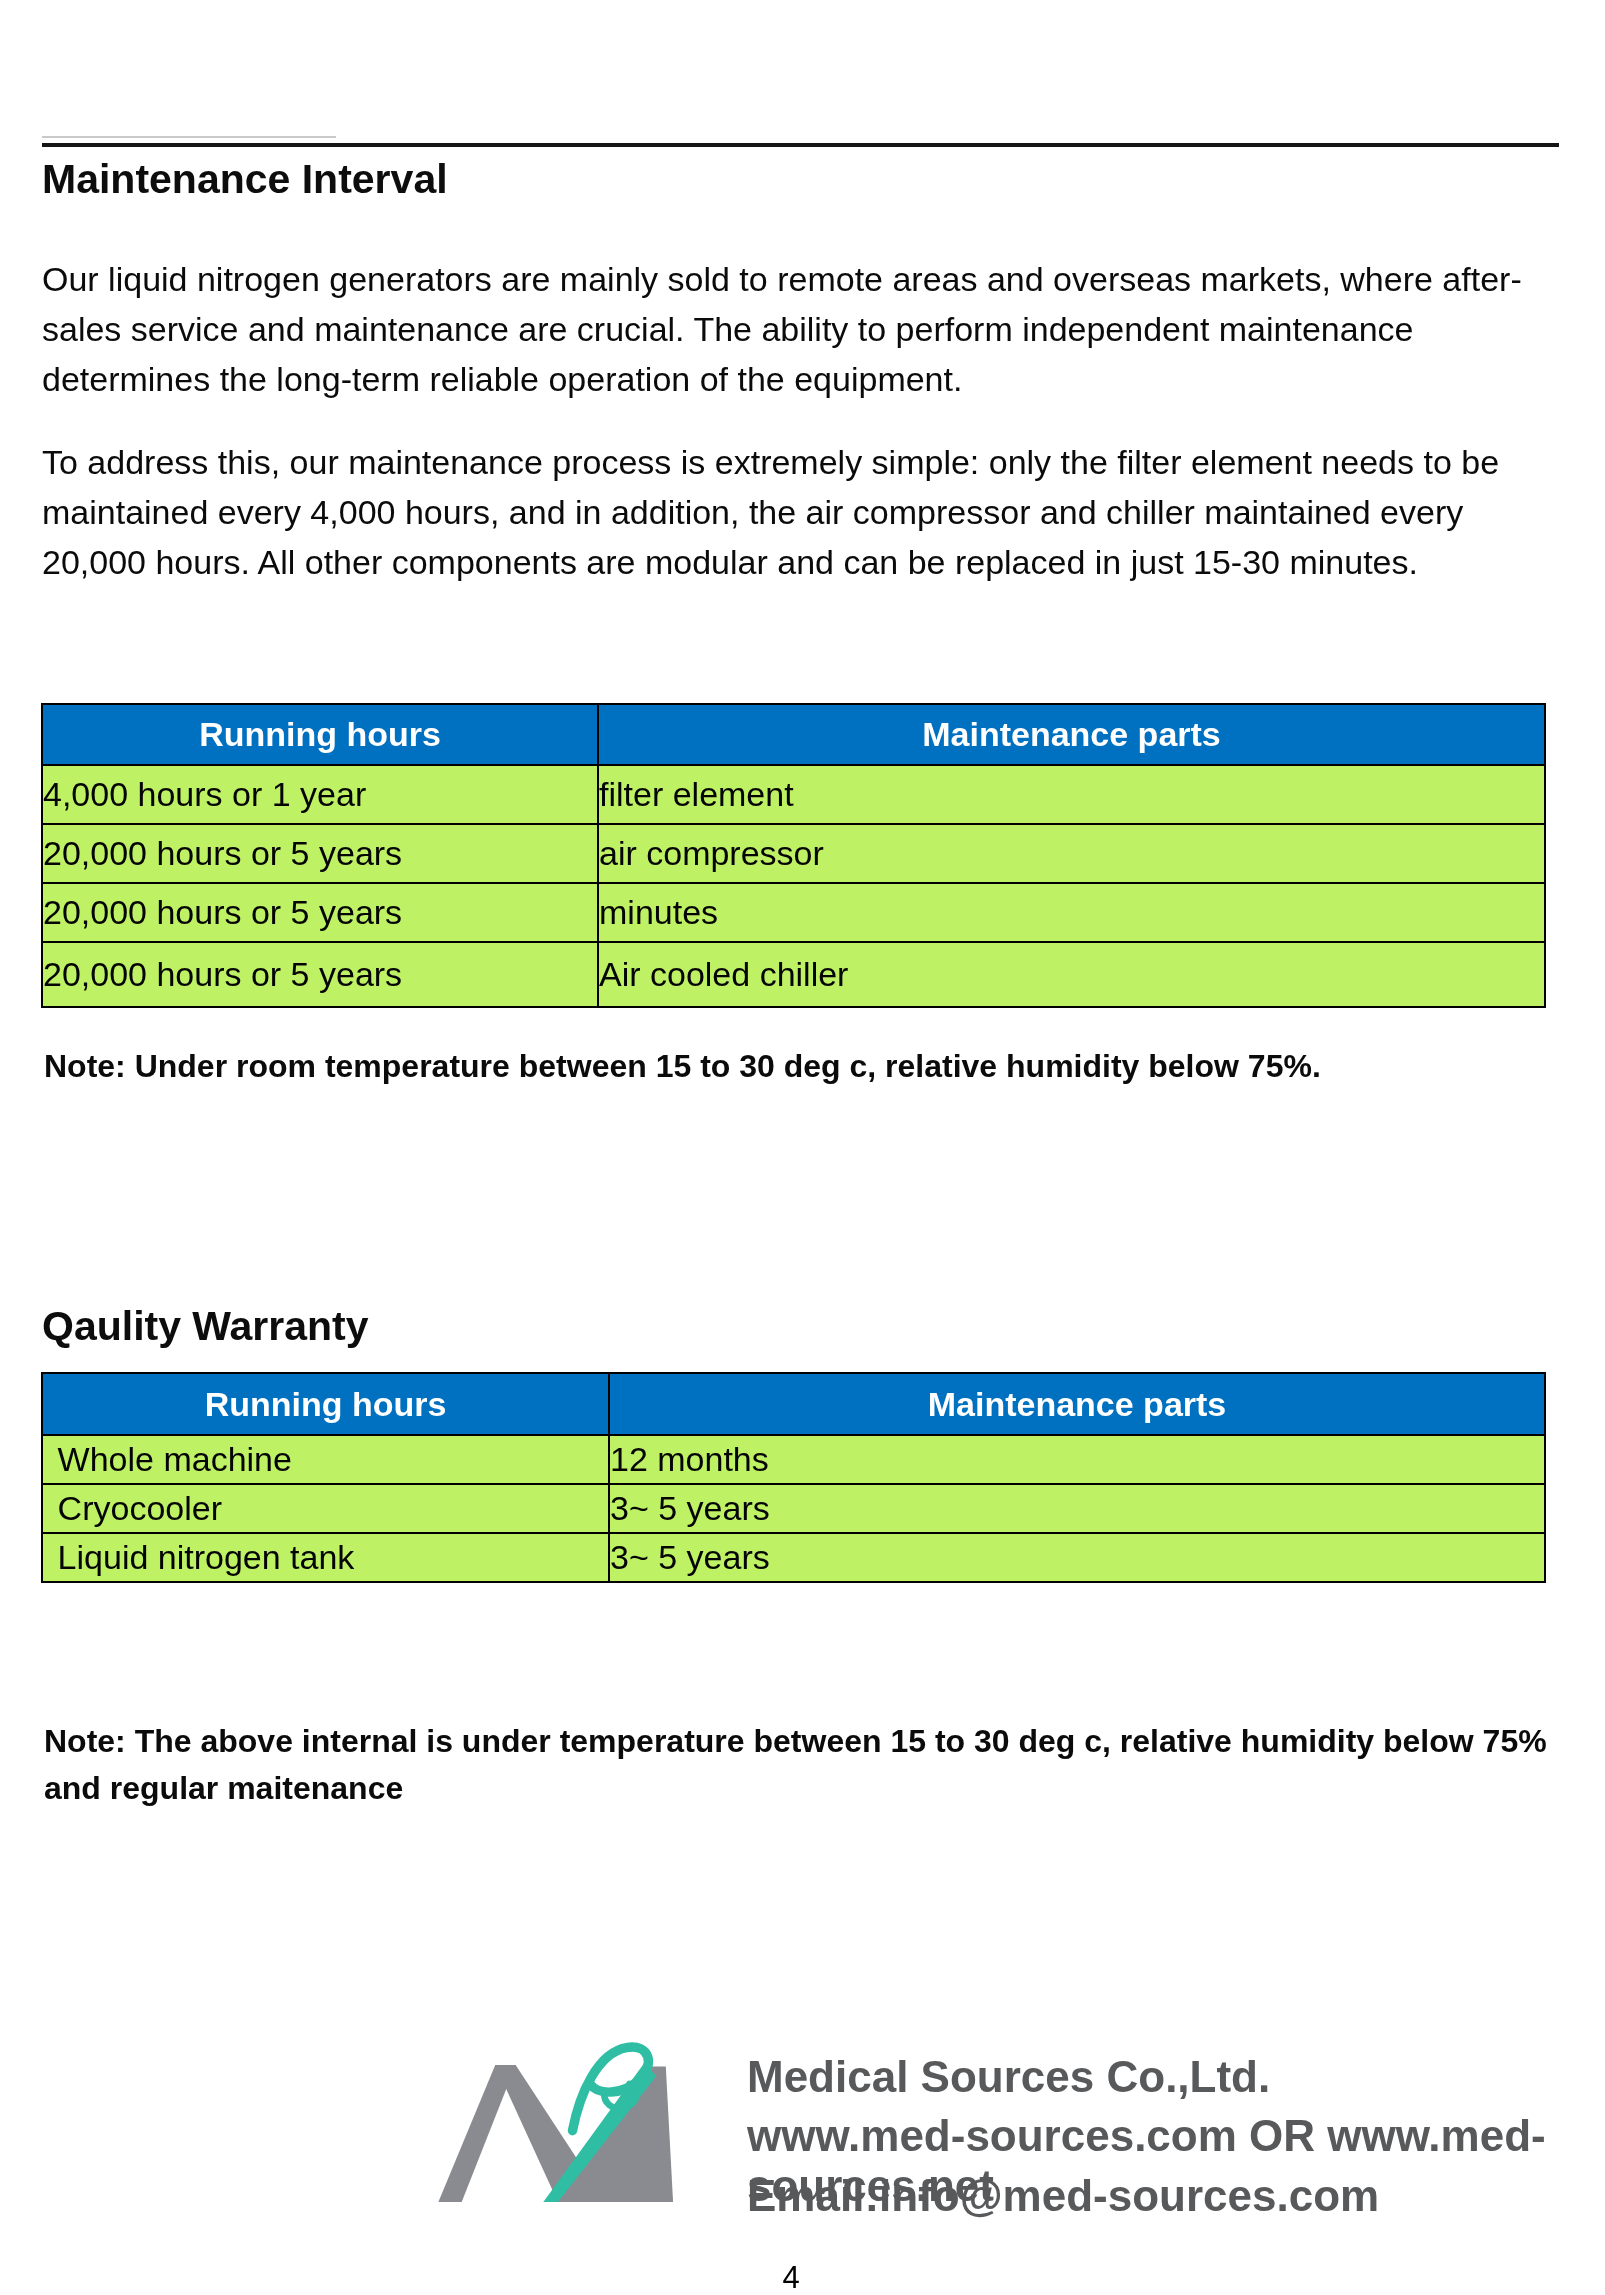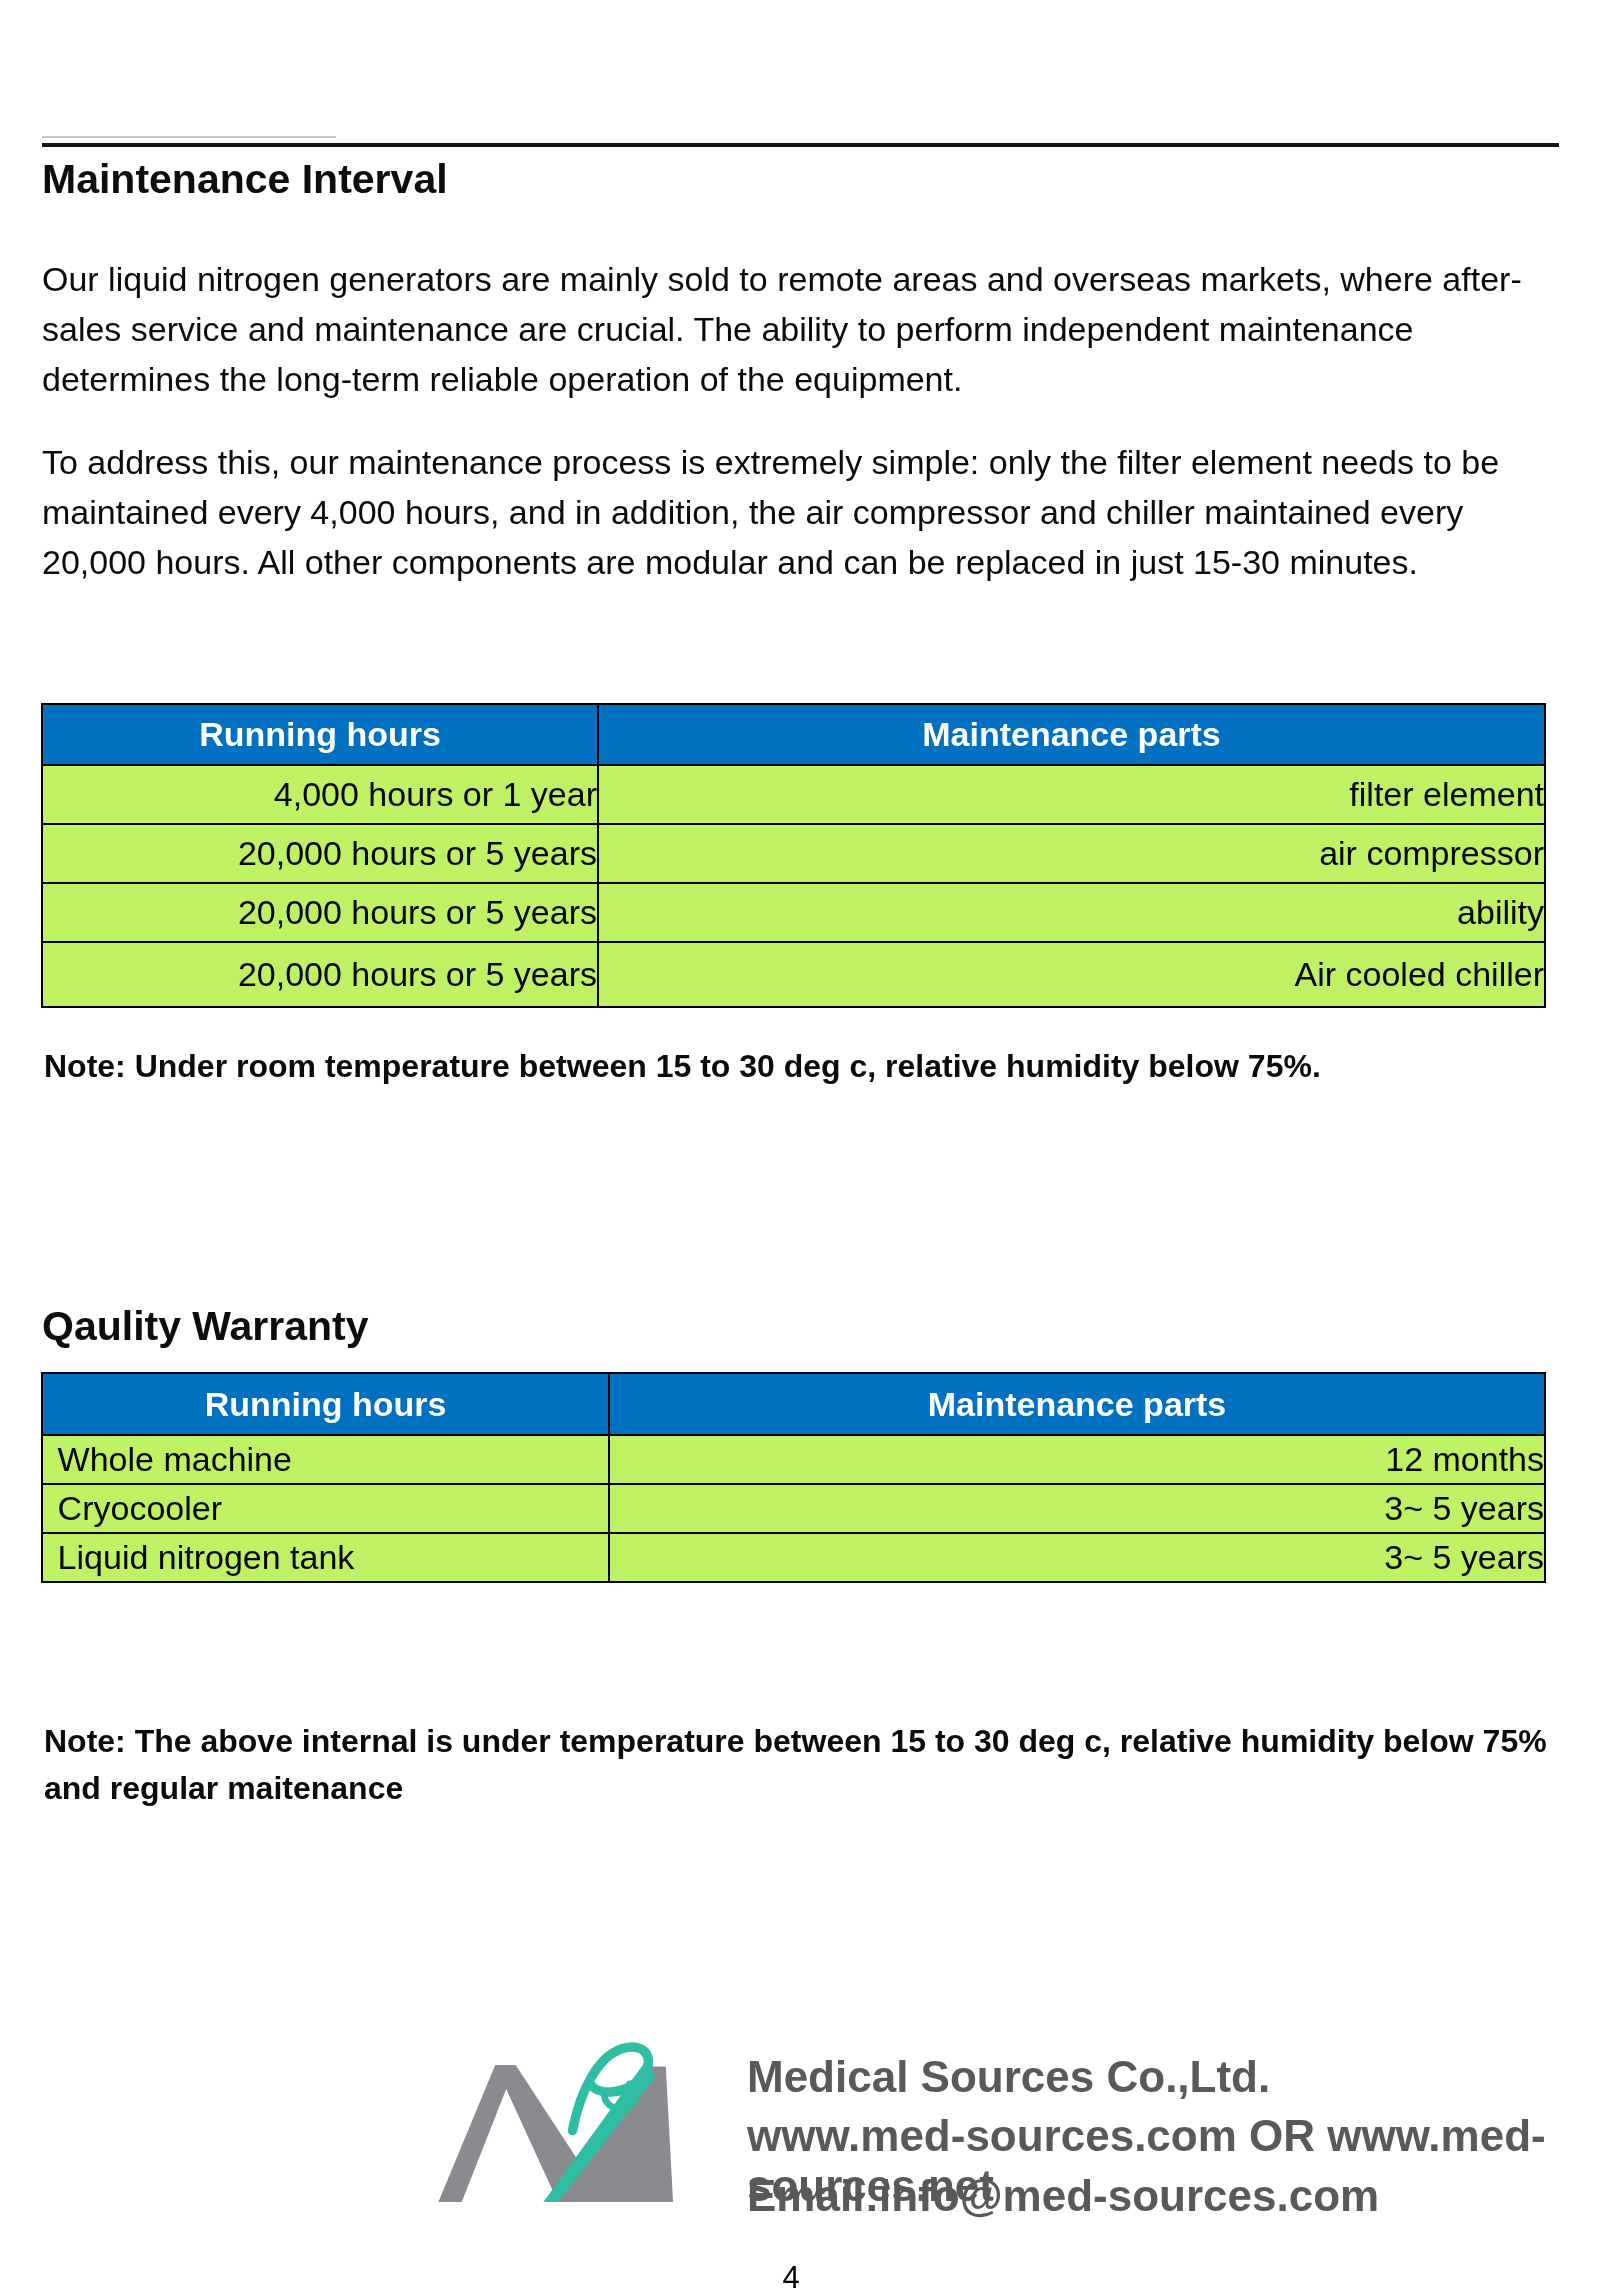--- a/index.html
+++ b/index.html
@@ -27,21 +27,21 @@
     border-collapse:collapse;table-layout:fixed;
     width:1503px;font-size:34px;background:#bef264;
     border:2.9px solid #000;
   }
   .doc-table th{
     background:var(--header-blue);color:#ffffff;font-weight:bold;
     border:2.2px solid #000;text-align:center;vertical-align:middle;
     font-size:34px;
   }
   .doc-table td{
-    border:2.2px solid #000;text-align:right;vertical-align:middle;
+    border:2.2px solid #000;text-align:left;vertical-align:middle;
     color:#050505;
   }
   #table1{left:41px;top:703px;}
   #table1 th{height:61px;}
   #table1 td{height:59px;}
   #table1 tbody tr:last-child td{height:65px;}
   #table2{left:41px;top:1372px;}
   #table2 th{height:62px;}
   #table2 td{height:49px;}
   #table2 td:first-child{text-align:left;padding-left:14.6px;}
@@ -83,21 +83,21 @@
       <tr>
         <td>4,000 hours or 1 year</td>
         <td>filter element</td>
       </tr>
       <tr>
         <td>20,000 hours or 5 years</td>
         <td>air compressor</td>
       </tr>
       <tr>
         <td>20,000 hours or 5 years</td>
-        <td>ability</td>
+        <td>minutes</td>
       </tr>
       <tr>
         <td>20,000 hours or 5 years</td>
         <td>Air cooled chiller</td>
       </tr>
     </tbody>
 </table>
 
 <p class="abs note note1">Note: Under room temperature between 15 to 30 deg c, relative humidity below 75%.</p>
 

